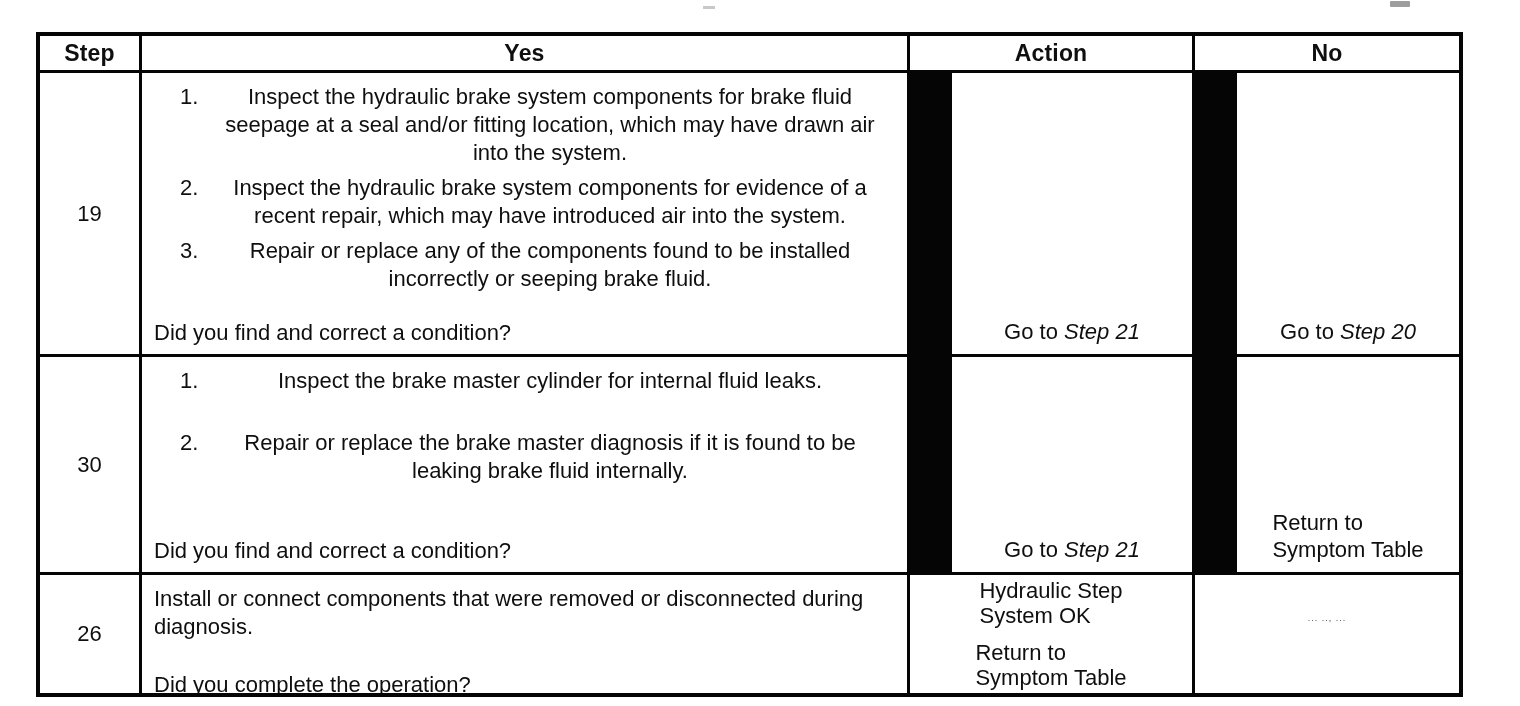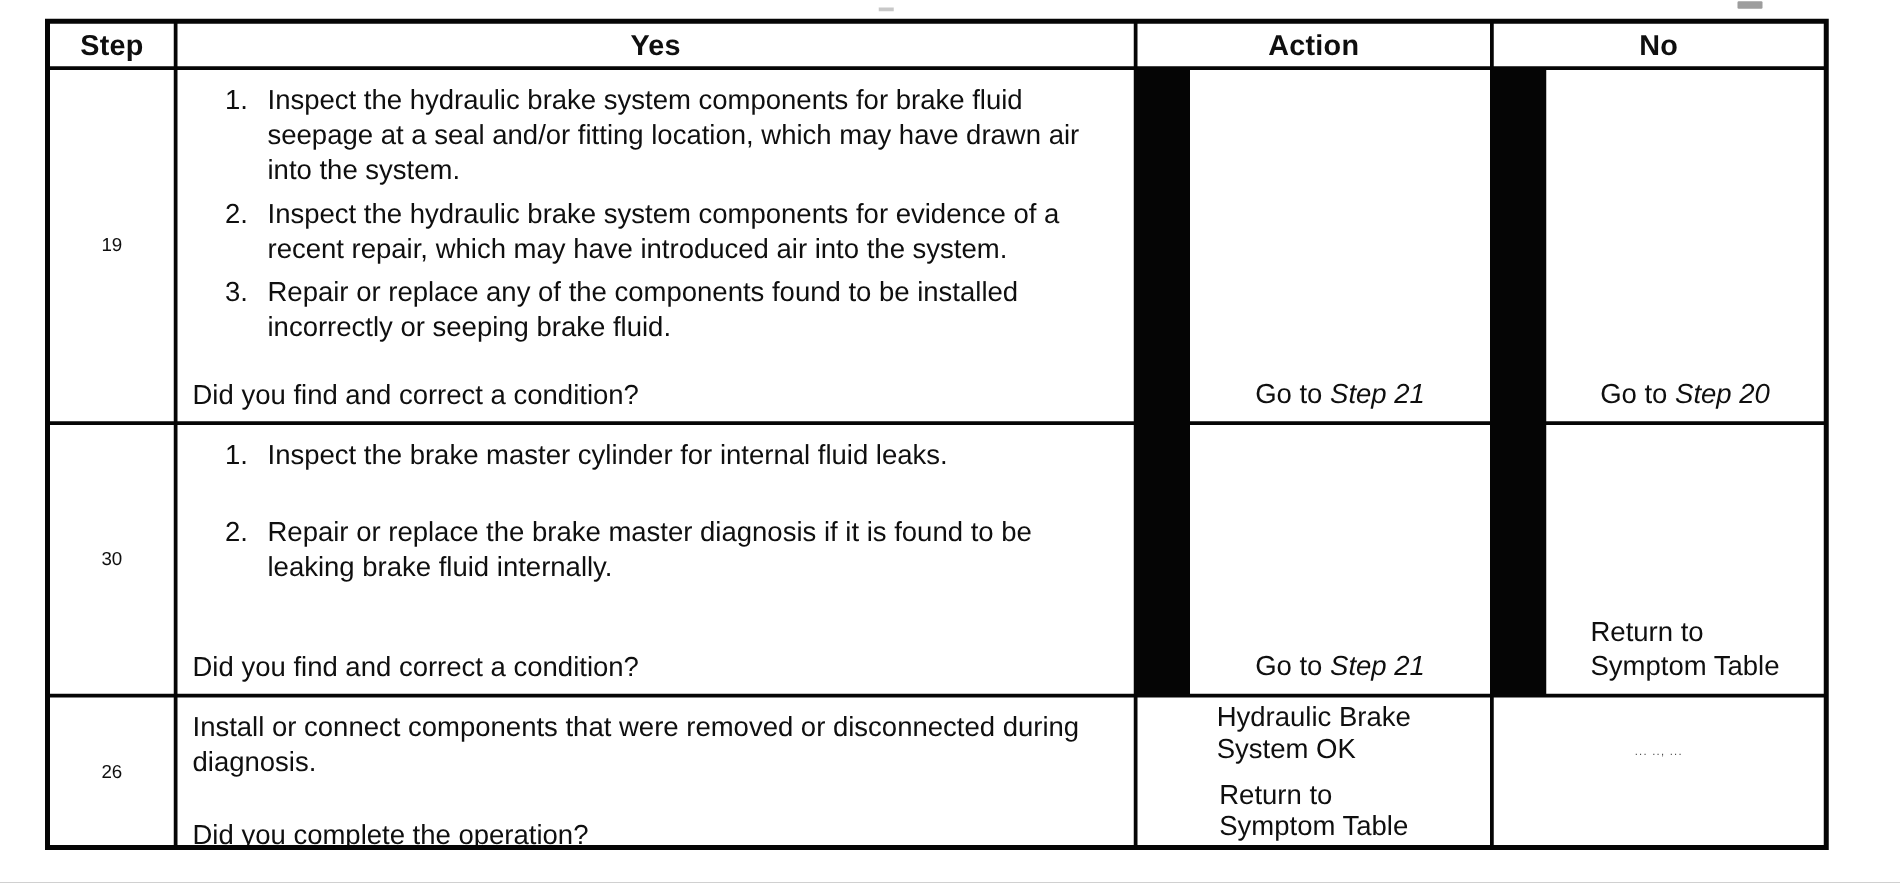--- a/index.html
+++ b/index.html
@@ -16,21 +16,21 @@
     position: relative;
     width: 1520px;
     height: 706px;
     background: #ffffff;
     overflow: hidden;
   }
   
   .tablegrid {
     position: absolute;
     left: 36px;
-    top: 15px;
+    top: 32px;
     width: 1427px;
     height: 665px;
     background: #050505;
     display: grid;
     grid-template-columns: 99px 765px 282px 1fr;
     grid-template-rows: 34px 281px 215px 1fr;
     gap: 3px;
     padding: 4px;
     box-sizing: border-box;
   }
@@ -44,41 +44,41 @@
     align-items: center;
     justify-content: center;
     font-weight: bold;
     font-size: 23px;
     letter-spacing: 0.2px;
   }
   .stepcell {
     display: flex;
     align-items: center;
     justify-content: center;
-    font-size: 15px;
+    font-size: 22px;
     text-align: right;
   }
   .action {
     display: flex;
     flex-direction: column;
     padding: 10px 10px 7px 12px;
     font-size: 22px;
     line-height: 28px;
   }
   .list { padding-left: 24px; }
   .li { display: flex; margin-bottom: 7px; }
   .li.gap-top { margin-top: 34px; }
   .num {
     flex: none;
     width: 36px;
     text-align: left;
     padding-left: 2px;
     box-sizing: border-box;
   }
-  .itxt { width: 672px; }
+  .itxt { width: 672px; text-align: center; }
   .question { margin-top: auto; }
   .para { width: 748px; }
   .para + .para { margin-top: 30px; }
   .yesno {
     display: flex;
     flex-direction: column;
     align-items: center;
     font-size: 22px;
     line-height: 27px;
     text-align: center;
@@ -183,21 +183,21 @@
       </div>
     </div>
 
     <div class="cell stepcell">26</div>
     <div class="cell action">
       <div class="para">Install or connect components that were removed or disconnected during diagnosis.</div>
       <div class="para">Did you complete the operation?</div>
     </div>
     <div class="cell yesno middle yes21">
       <div class="stack">
-        <span>Hydraulic Brake</span>
+        <span>Hydraulic Step</span>
         <span>System OK</span>
       </div>
       <div class="stack">
         <span>Return to</span>
         <span>Symptom Table</span>
       </div>
     </div>
     <div class="cell yesno middle">
       <span class="artifact">... .., ...</span>
     </div>

